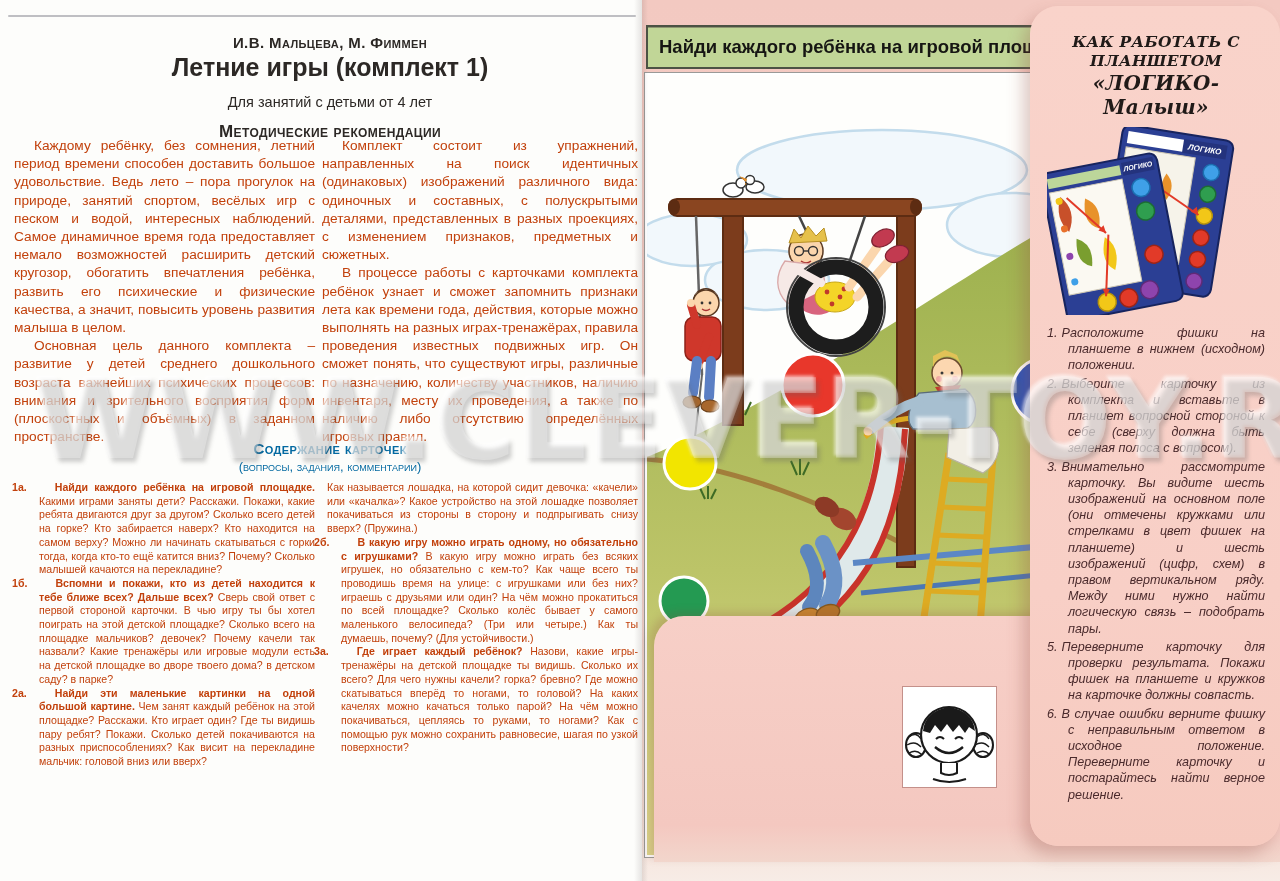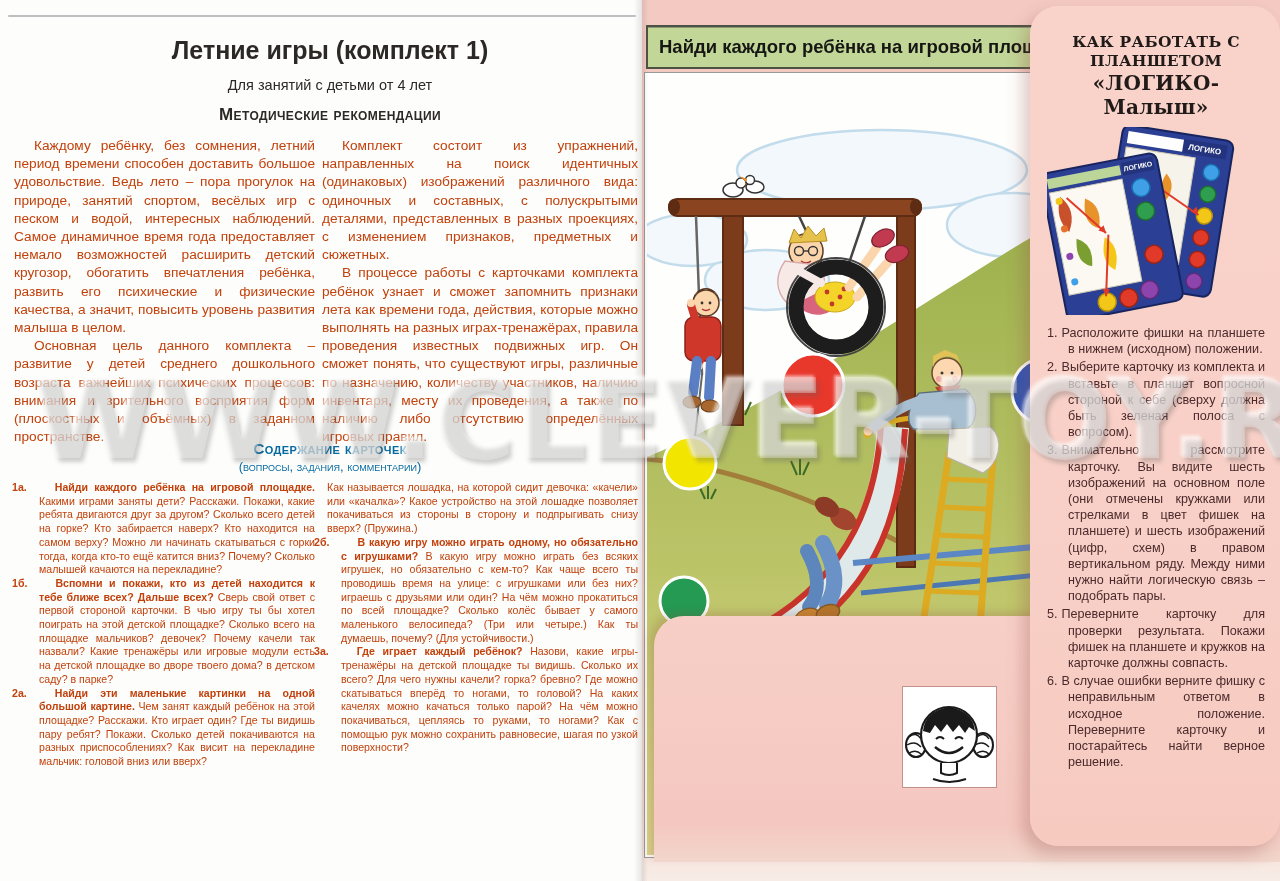--- a/index.html
+++ b/index.html
@@ -55,21 +55,21 @@
           background:linear-gradient(180deg,#f7cfc7 0%, #f4c8c0 85%, #f2d6cc 100%);
           border-top-left-radius:30px;
           box-shadow:-5px -4px 9px rgba(140,75,65,.22); }
   #face-box { left:248px; top:70px; width:95px; height:102px; position:absolute;
               background:#ffffff; border:1px solid #c4908a; }
 
   
   #sidebar { left:1030px; top:6px; width:250px; height:840px; z-index:4;
              background:linear-gradient(180deg,#f9d3ca 0%, #f8cfc6 70%, #f6cabf 100%);
              border-radius:28px; box-shadow:-7px 9px 16px rgba(150,80,70,.30);
-             padding:26px 15px 0 17px; color:#3a2522; }
+             padding:26px 15px 0 17px; color:#3a2522;font-style:italic; }
   #sb-title { text-align:center; color:#201a18; }
   #sb-title .l1 { font-family:"DejaVu Serif", serif; font-weight:bold; font-size:15.5px; letter-spacing:.3px; }
   #sb-title .l2 { font-family:"DejaVu Serif", serif; font-weight:bold; font-size:20px; margin-top:1px; letter-spacing:.3px; }
   #sb-pic { margin:8px auto 6px auto; width:196px; height:188px; }
   #sb-steps { list-style:none; font-size:12.6px; line-height:16.2px; color:#4a2a2c; text-align:justify; }
   #sb-steps li { padding-left:21px; text-indent:-21px; margin-bottom:2px; }
   #sb-steps .num { font-weight:normal; margin-right:4px; }
 
   
   #watermark { left:34px; top:356px; width:1260px; z-index:9; pointer-events:none;
@@ -78,20 +78,21 @@
                text-shadow:3px 4px 4px rgba(95,95,95,.30), -2px -2px 3px rgba(255,255,255,.55); }
 </style>
 </head>
 <body>
 
 <div class="abs" id="right-bg"></div>
 
 <div class="abs" id="left-page">
   <div class="abs" id="page-top-edge"></div>
   <div class="abs" id="header">
+    <div class="authors">И.В. Мальцева, М. Фиммен</div>
     <div class="title">Летние игры (комплект 1)</div>
     <div class="subtitle">Для занятий с детьми от 4 лет</div>
     <div class="sect-head">Методические рекомендации</div>
   </div>
 
   <div class="col intro" id="intro-col1">
     <p>Каждому ребёнку, без сомнения, летний период времени способен доставить большое удовольствие. Ведь лето – пора прогулок на природе, занятий спортом, весёлых игр с песком и водой, интересных наблюдений. Самое динамичное время года предоставляет немало возможностей расширить детский кругозор, обогатить впечатления ребёнка, развить его психические и физические качества, а значит, повысить уровень развития малыша в целом.</p>
     <p>Основная цель данного комплекта – развитие у детей среднего дошкольного возраста важнейших психических процессов: внимания и зрительного восприятия форм (плоскостных и объёмных) в заданном пространстве.</p>
   </div>
   <div class="col intro" id="intro-col2">

